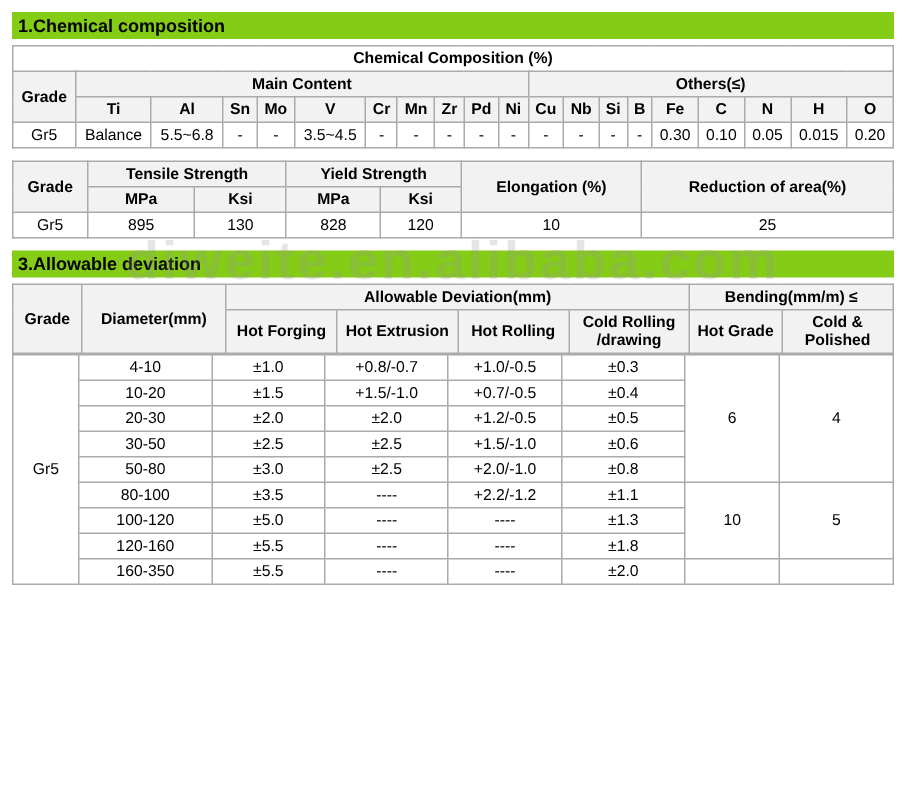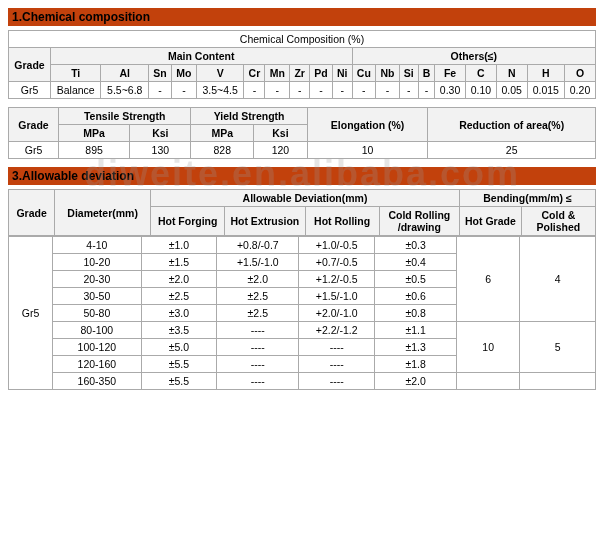--- a/index.html
+++ b/index.html
@@ -5,21 +5,21 @@
     * { margin: 0; padding: 0; box-sizing: border-box; }
     body {
       font-family: Arial, sans-serif;
       font-size: 11px;
       background: #fff;
       width: 604px;
       min-height: 536px;
       padding: 8px;
     }
     .section-title {
-      background: #c2410c;
+      background: #84cc16;
       color: #000;
       font-weight: bold;
       font-size: 12px;
       padding: 2px 4px;
       margin-bottom: 4px;
     }
     .section { margin-bottom: 8px; }
     table {
       width: 100%;
       border-collapse: collapse;
@@ -52,21 +52,21 @@
 <body>
 
 <div style="position:relative;">
   <div class="watermark">diweite.en.alibaba.com</div>
 
   <div class="section">
     <div class="section-title">1.Chemical composition</div>
     <table>
       <tbody>
           <tr>
-        <td colspan="20" style="font-weight:normal; border:1px solid #aaa;">Chemical Composition (%)</td>
+        <td colspan="20" style="font-weight:bold; border:1px solid #aaa;">Chemical Composition (%)</td>
       </tr>
       <tr class="header-row">
         <th rowspan="2">Grade</th>
         <th colspan="10">Main Content</th>
         <th colspan="9">Others(≤)</th>
       </tr>
       <tr class="header-row">
         <th>Ti</th>
         <th>Al</th>
         <th>Sn</th>

